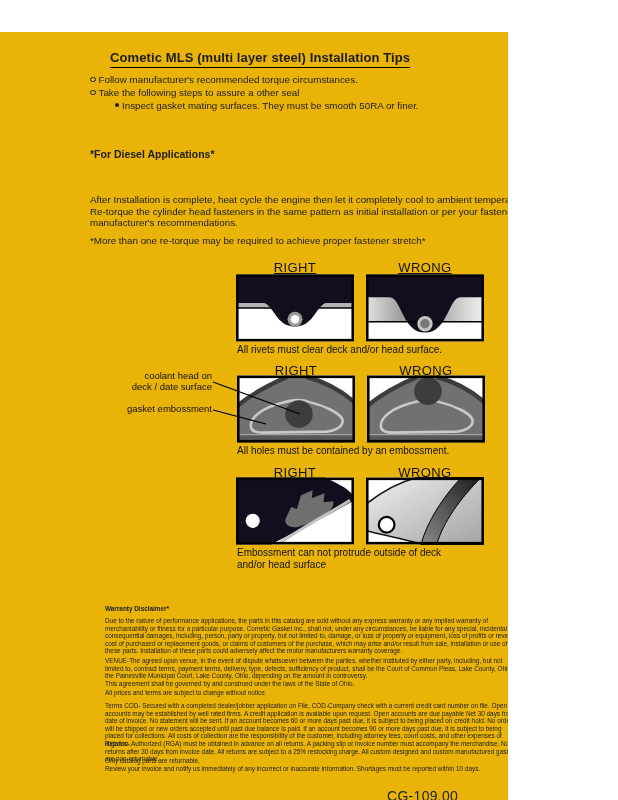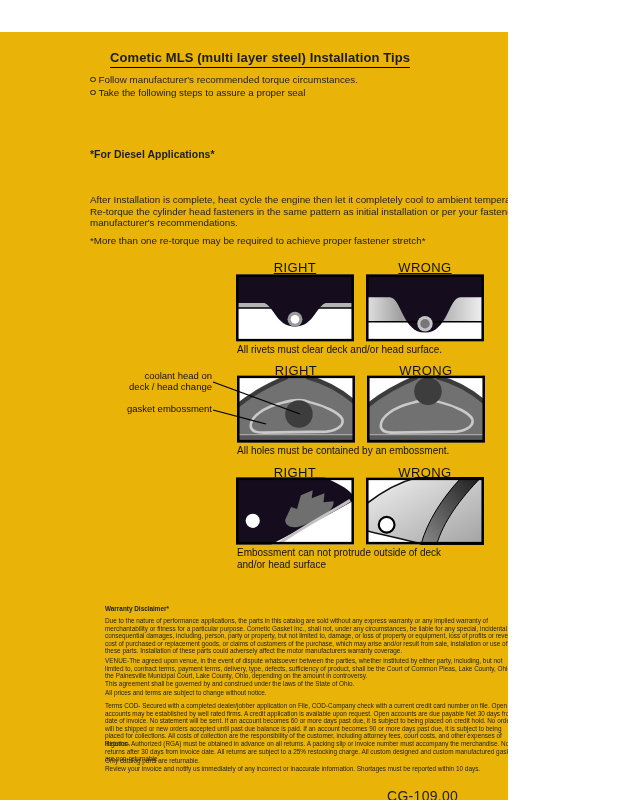--- a/index.html
+++ b/index.html
@@ -38,21 +38,25 @@
 
   <div id="title" class="abs">Cometic MLS (multi layer steel) Installation Tips</div>
 
   <div class="bullets abs">
     <div class="b-row">
       <span class="o-dot"></span>
       <span>Follow manufacturer's recommended torque circumstances.</span>
     </div>
     <div class="b-row">
       <span class="o-dot"></span>
-      <span>Take the following steps to assure a proper seal</span>
+      <span>Take the following steps to assure a other seal</span>
+    </div>
+    <div class="b-row sub">
+      <span class="f-dot"></span>
+      <span>Inspect gasket mating surfaces.  They must be smooth 50RA or finer.</span>
     </div>
   </div>
 
   <div class="h2 abs" style="top:116px;">*For Diesel Applications*</div>
   <div class="para abs" style="top:162px;">After Installation is complete, heat cycle the engine then let it completely cool to ambient temperature. Re-torque the cylinder head fasteners in the same pattern as initial installation or per your fastener manufacturer's recommendations.</div>
   <div class="para abs" style="top:203px;">*More than one re-torque may be required to achieve proper fastener stretch*</div>
 
   <div class="dlabel abs" style="left:236px;top:228px;">RIGHT</div>
   <div class="dlabel abs" style="left:366px;top:228px;">WRONG</div>
 
@@ -87,21 +91,21 @@
 
   <div class="dcaption abs" style="left:237px;top:312px;width:280px;">
     <div>All rivets must clear deck and/or head surface.</div>
   </div>
 
   <div class="dlabel abs" style="left:237px;top:331px;">RIGHT</div>
   <div class="dlabel abs" style="left:367px;top:331px;">WRONG</div>
 
   <div class="annot abs" style="left:98px;top:338px;">
     <div>coolant head on</div>
-    <div>deck / head change</div>
+    <div>deck / date surface</div>
   </div>
   <div class="annot abs" style="left:98px;top:371px;">gasket embossment</div>
 
   <svg class="abs" style="left:237px;top:343px;" width="118" height="68" viewBox="0 0 120 68">
     <rect x="0" y="0" width="120" height="68" class="f-gasket"></rect>
     <path d="M0,0 H49 C33,9 14,18 0,30 Z" fill="#fff"></path>
     <path d="M73,0 H120 V26 C104,13 88,5.5 73,0 Z" fill="#fff"></path>
     <path class="s-edge" d="M0,31 C16,18 33,9 51,1.5"></path>
     <path class="s-edge" d="M71,1.5 C89,6 105,14.5 120,27.5"></path>
     <line x1="0" y1="60" x2="120" y2="60" stroke="#a5a5a5" stroke-width="1.3"></line>

